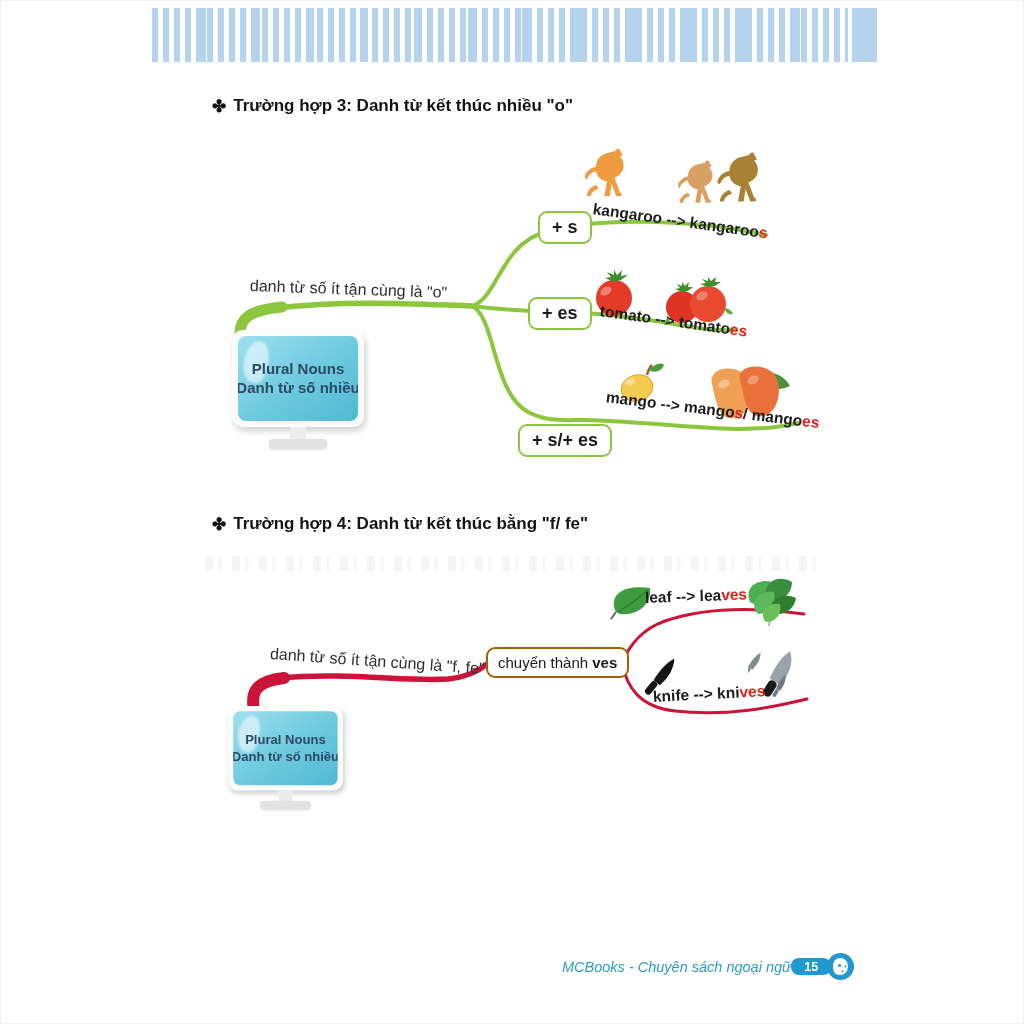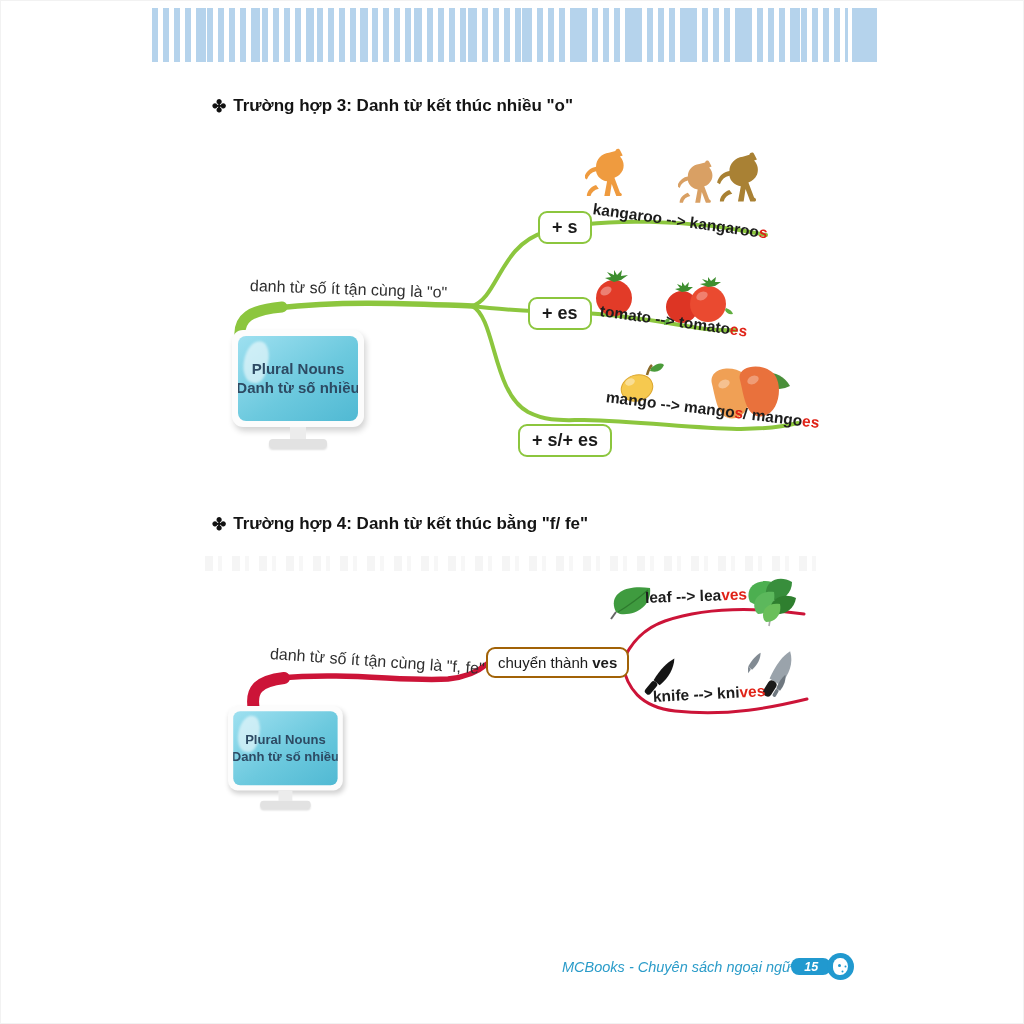--- a/index.html
+++ b/index.html
@@ -56,21 +56,21 @@
   .watermark { position:absolute; left:205px; top:556px; width:612px; height:15px; opacity:0.55;
     background-image:
       repeating-linear-gradient(90deg, #ededed 0 8px, rgba(0,0,0,0) 8px 13px, #f1f1f1 13px 17px, rgba(0,0,0,0) 17px 27px);
     filter:blur(0.6px); }
 
   
   .footer { position:absolute; left:562px; top:953px; display:flex; align-items:center; }
   .footer .pub { font-size:14.5px; font-style:italic; color:#2b9cc9; white-space:nowrap; }
   .footer .badge { min-width:40px; height:17px; background:#2199cf; border-radius:8px;
                    color:#fff; font-weight:bold; font-size:12.5px; display:flex;
-                   align-items:center; justify-content:center; padding:0 6px;font-style:italic; }
+                   align-items:center; justify-content:center; padding:0 6px; }
   .footer .logo { width:27px; height:27px; border-radius:50%; background:#2199cf; position:relative; margin-left:-4px; }
   .footer .logo::before { content:""; position:absolute; left:6px; top:5px; width:15px; height:17px;
                    background:#fff; border-radius:48% 52% 55% 45%; }
   .footer .logo::after { content:""; position:absolute; left:11px; top:11px; width:3px; height:3px;
                    border-radius:50%; background:#2199cf; box-shadow:6px 1px 0 -0.5px #2199cf, 3px 6px 0 -0.5px #2199cf; }
 </style>
 </head>
 <body>
 
 <div class="page">

